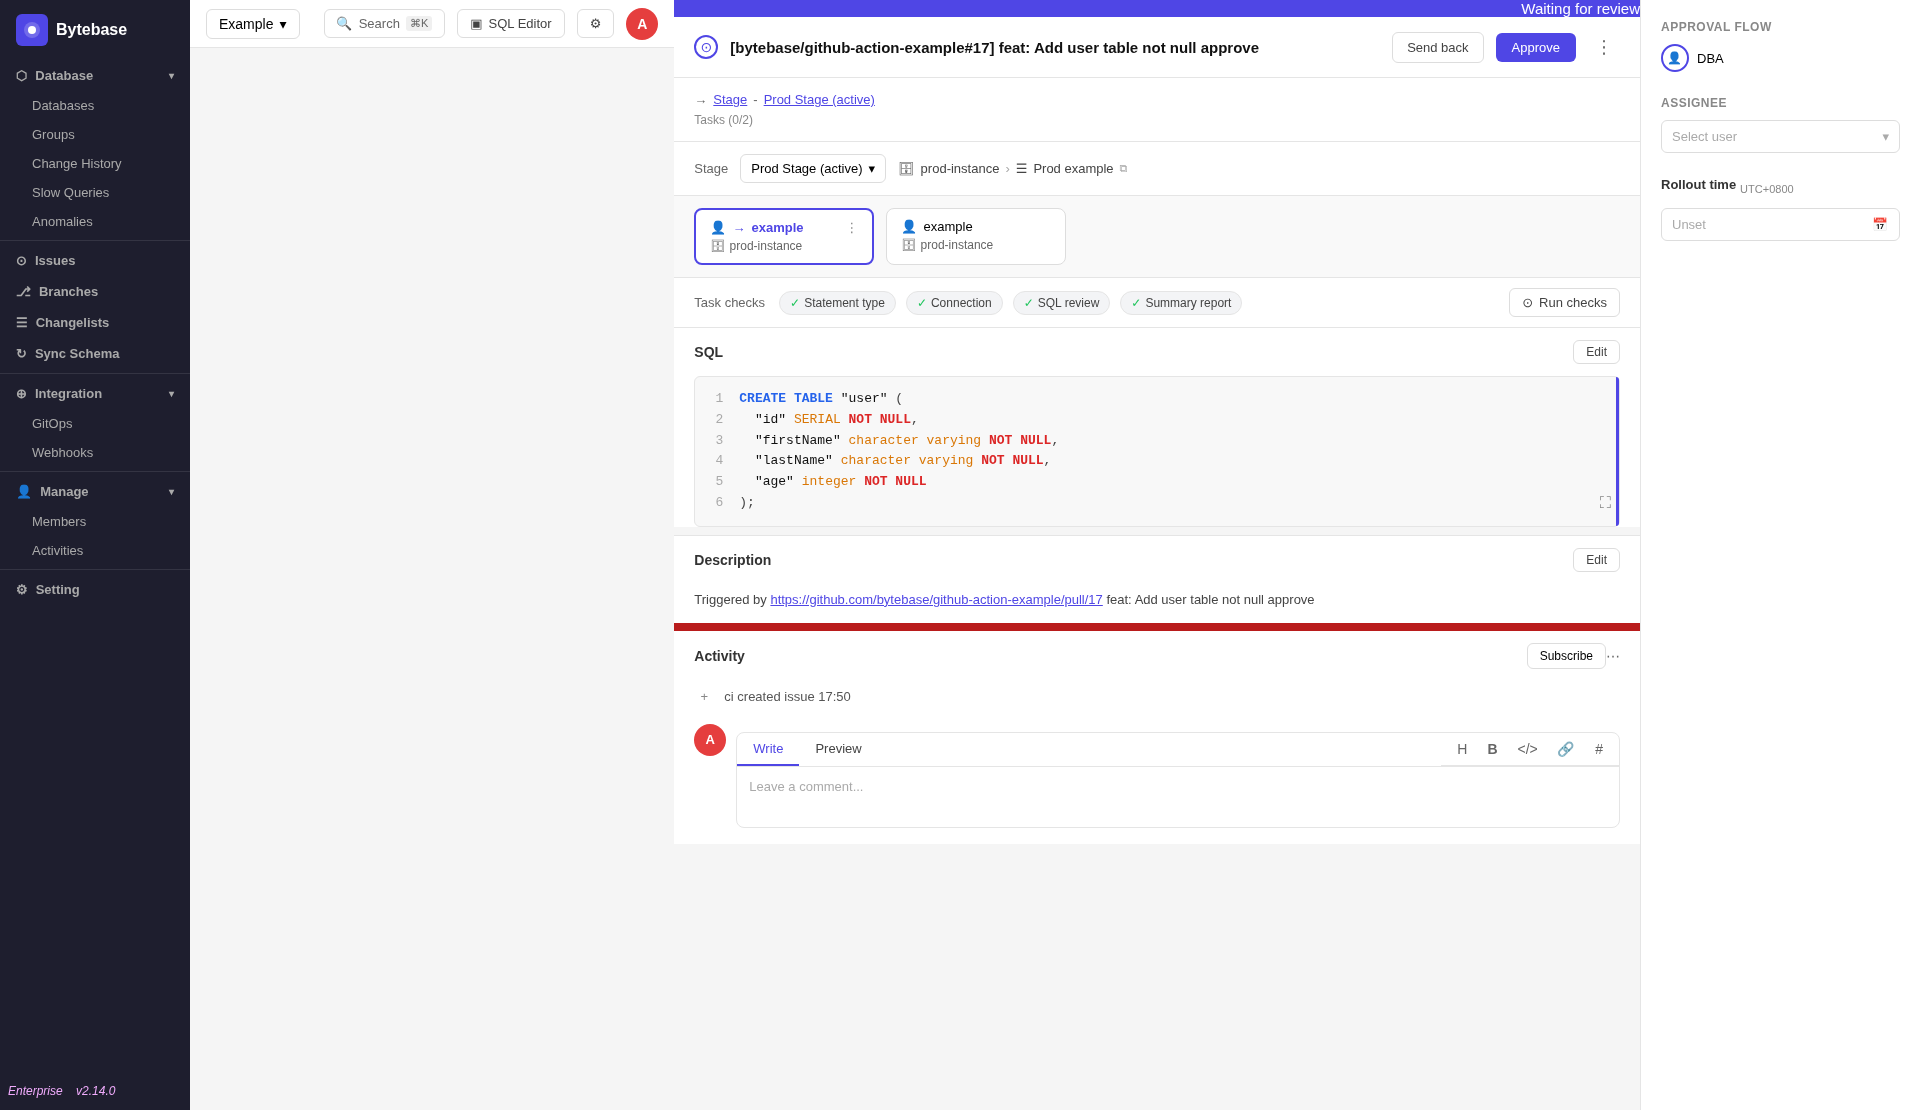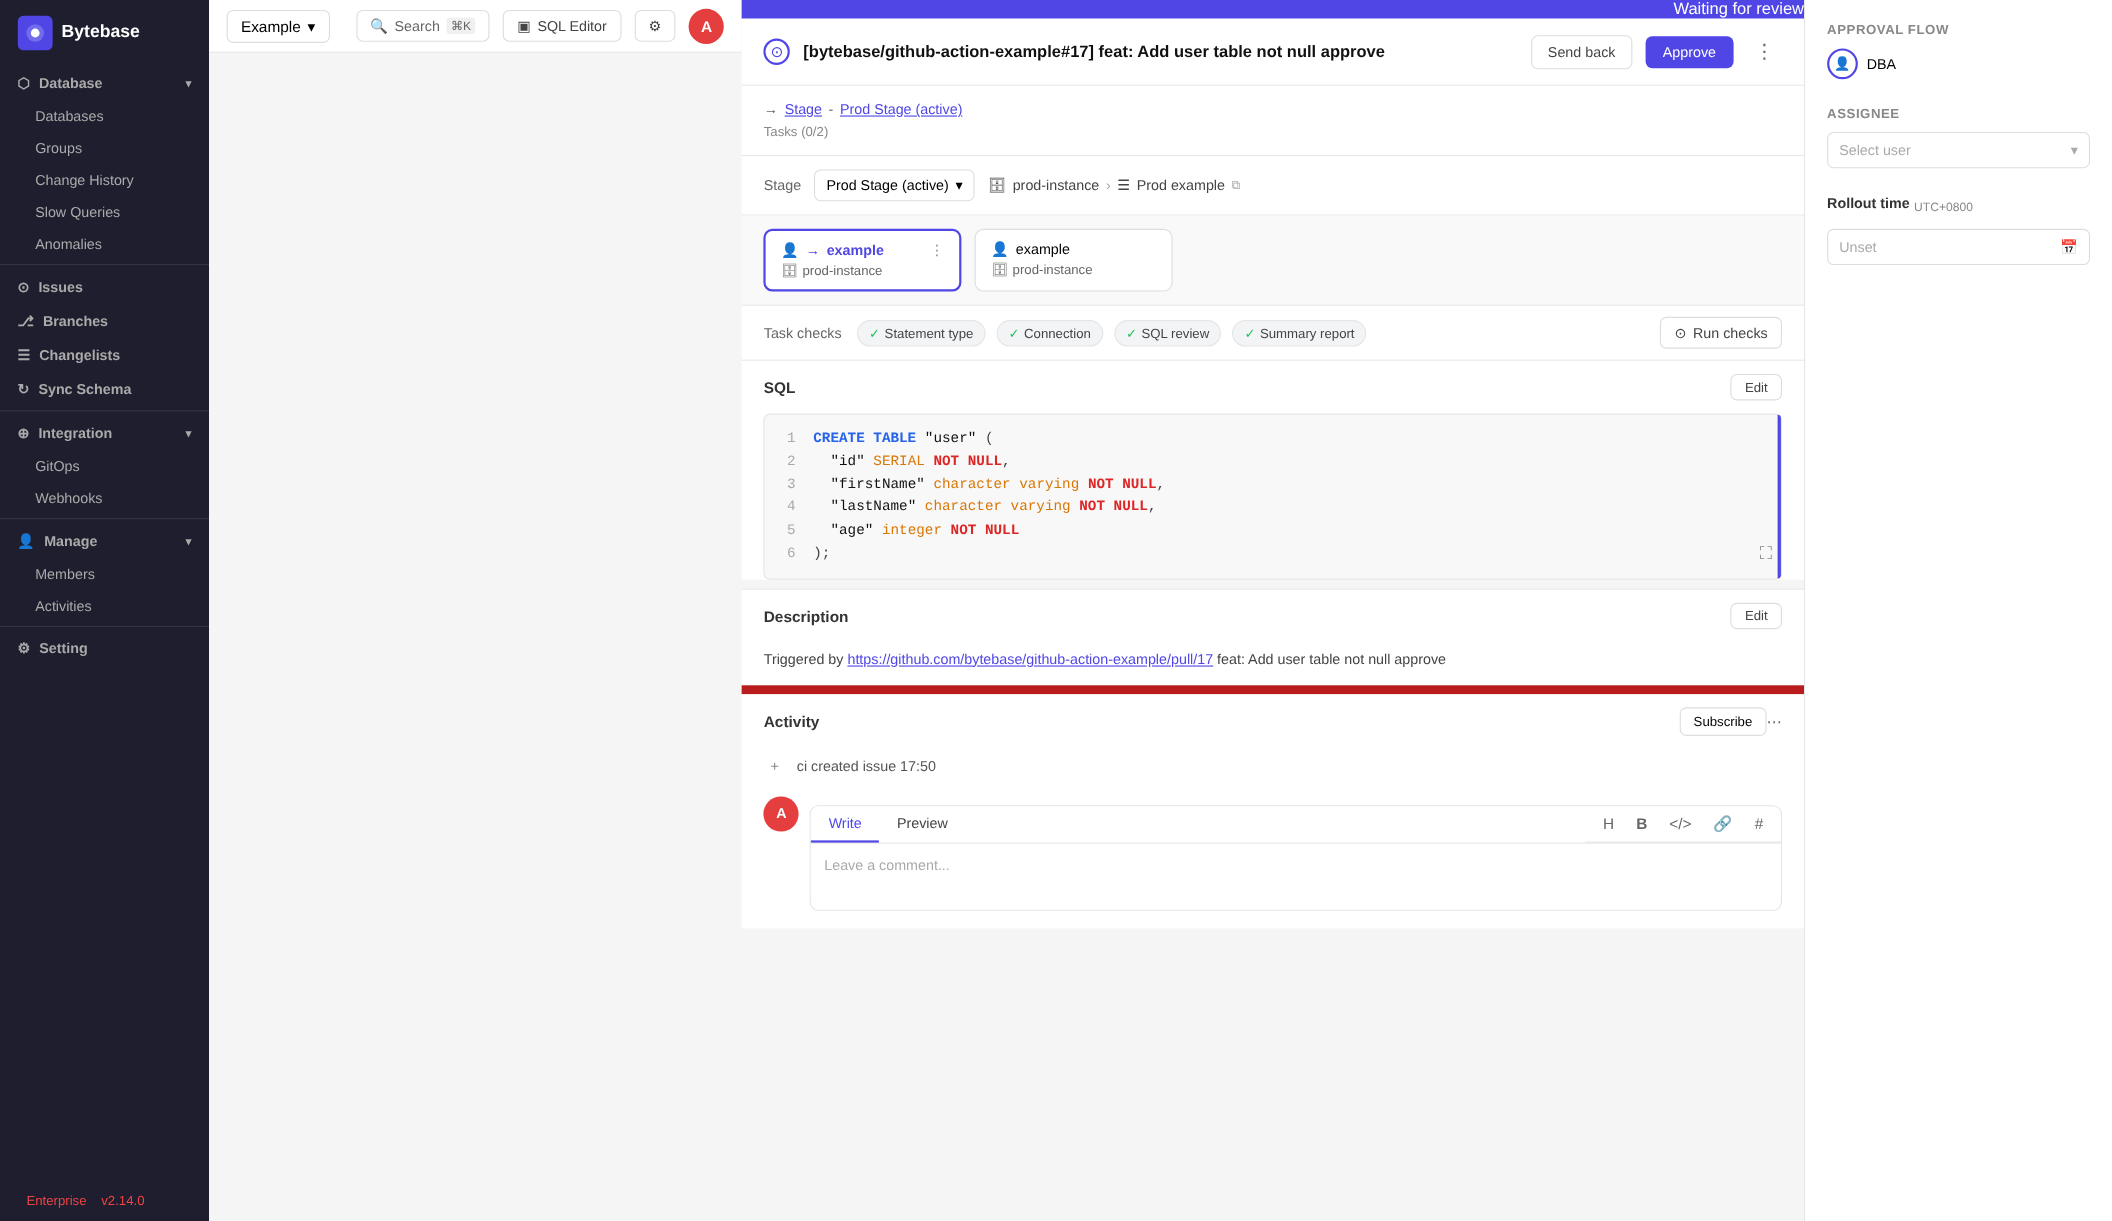--- a/index.html
+++ b/index.html
@@ -5,21 +5,21 @@
     * { box-sizing: border-box; margin: 0; padding: 0; }
     body { font-family: -apple-system, BlinkMacSystemFont, 'Segoe UI', sans-serif; font-size: 14px; background: #f5f5f5; display: flex; height: 100vh; overflow: hidden; }
 
     
     .sidebar { width: 190px; background: #1e1e2e; color: #ccc; display: flex; flex-direction: column; flex-shrink: 0; }
     .sidebar-logo { display: flex; align-items: center; gap: 8px; padding: 14px 16px; color: white; font-weight: 700; font-size: 16px; }
     .sidebar-logo svg { width: 32px; height: 32px; }
     .sidebar-group { display: flex; align-items: center; gap: 8px; padding: 8px 16px; color: #aaa; font-size: 13px; font-weight: 600; cursor: pointer; }
     .sidebar-item { display: flex; align-items: center; gap: 8px; padding: 7px 16px 7px 32px; color: #aaa; font-size: 13px; cursor: pointer; }
     .sidebar-divider { height: 1px; background: rgba(255,255,255,0.1); margin: 4px 0; }
-    .sidebar-footer { margin-top: auto; padding: 12px 24px; color: #ef4444; font-size: 12px; }
+    .sidebar-footer { margin-top: auto; padding: 12px 8px; color: #f0abfc; font-size: 12px; font-style: italic; }
     .chevron { font-size: 10px; margin-left: auto; }
 
     
     .main { flex: 1; display: flex; flex-direction: row; overflow: hidden; }
 
     
     .topbar { background: white; border-bottom: 1px solid #e5e5e5; display: flex; align-items: center; padding: 0 16px; height: 48px; gap: 12px; }
     .project-selector { display: flex; align-items: center; gap: 6px; border: 1px solid #ddd; border-radius: 6px; padding: 6px 12px; cursor: pointer; font-size: 14px; }
     .topbar-spacer { flex: 1; }
     .search-box { display: flex; align-items: center; gap: 6px; border: 1px solid #ddd; border-radius: 6px; padding: 6px 12px; cursor: pointer; font-size: 13px; color: #666; }

